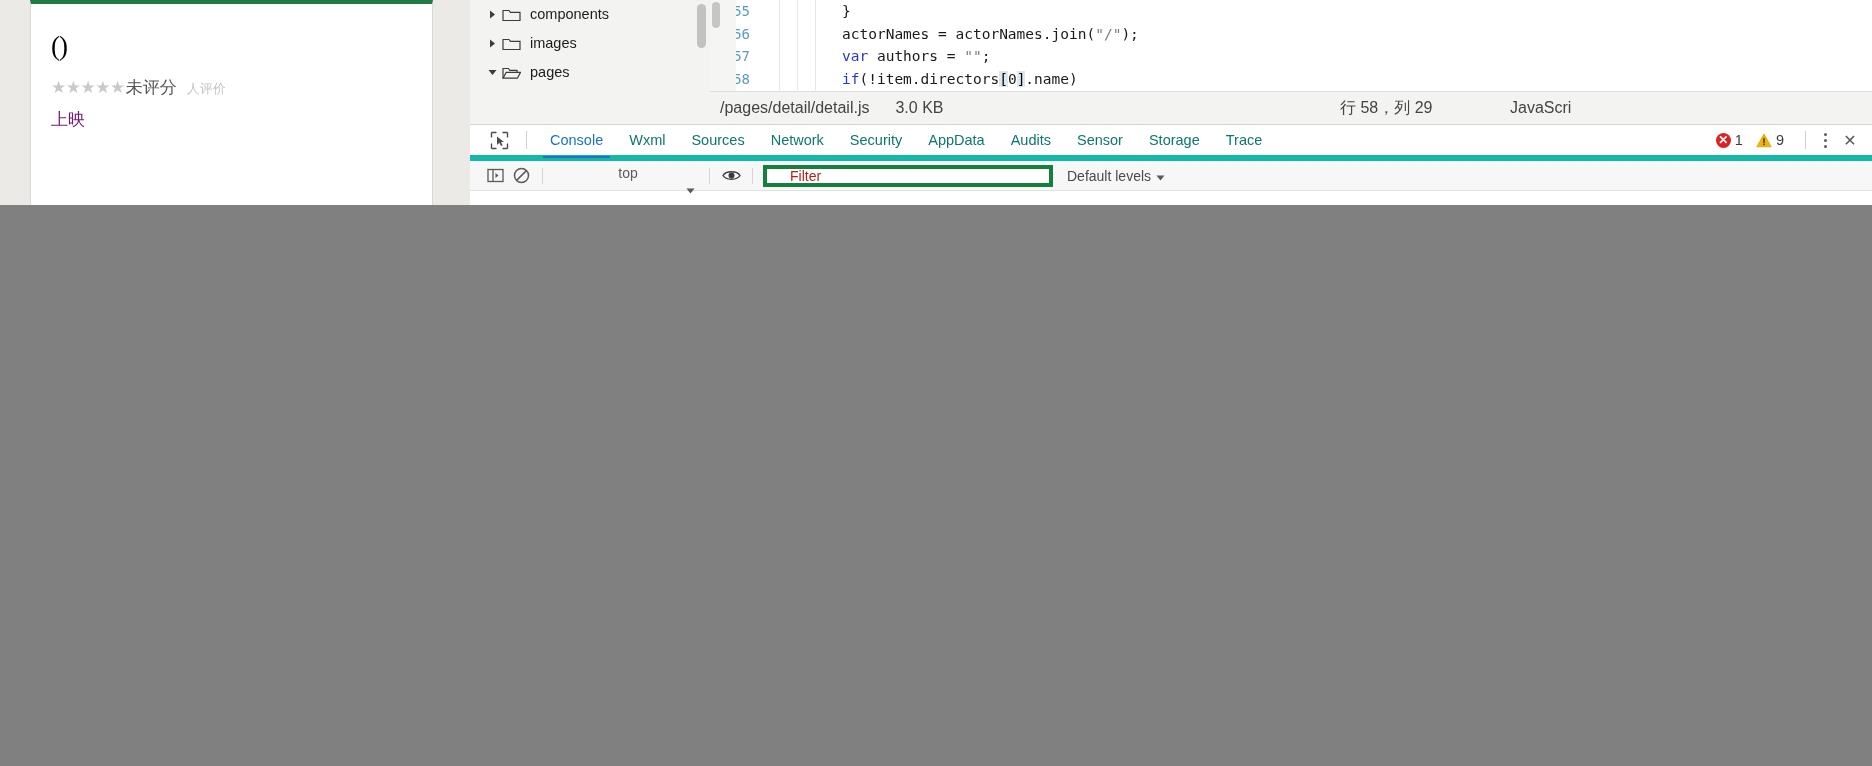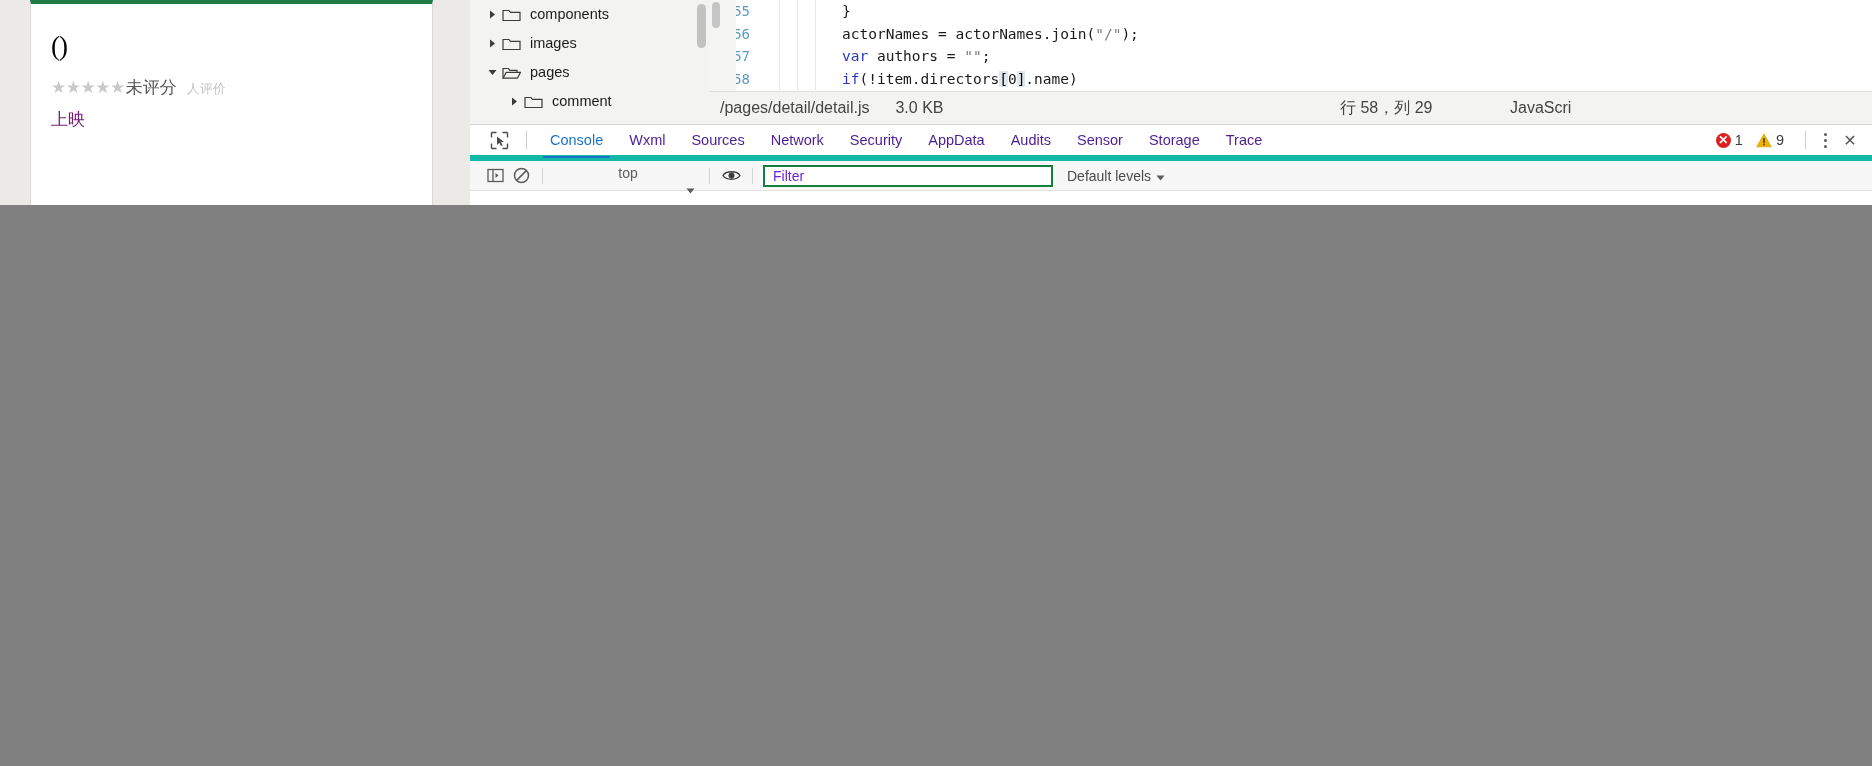--- a/index.html
+++ b/index.html
@@ -233,21 +233,21 @@
     background: #d0d0d0;
     margin: 0 10px;
     flex: none;
   }
   .dt-tab {
     padding: 0 13px;
     height: 36px;
     display: flex;
     align-items: center;
     font-size: 14.5px;
-    color: #4c1d95;
+    color: #0f766e;
     position: relative;
     white-space: nowrap;
   }
   .dt-tab.active { color: #1a73c8; }
   .dt-tab.active::after {
     content: "";
     position: absolute;
     left: 6px; right: 6px; bottom: 0;
     height: 2px;
     background: #1a73c8;
@@ -328,25 +328,25 @@
     height: 22px;
     font-size: 14px;
     color: #5c5c5c;
     padding-left: 4px;
     flex-direction: column;
   }
   #context-caret { margin-left: auto; margin-right: 6px; }
   #console-filter {
     width: 290px; height: 22px;
     background: #ffffff;
-    border: 2px solid #15803d;
+    border: 4px solid #15803d;
     font-size: 14px;
-    color: #6d28d9;
+    color: #b91c1c;
     display: flex; align-items: center;
-    padding-left: 8px;
+    padding-left: 23px;
     margin-left: 2px;
   }
   #levels-select {
     display: flex;
     align-items: center;
     font-size: 14px;
     color: #4a4a4a;
     margin-left: 14px;
     white-space: nowrap;
   }
@@ -416,33 +416,20 @@
       </span>
       <span class="folder-icon">
         <svg width="19" height="15" viewBox="0 0 19 15">
           <path d="M1 13.2 V3.5 h5.4 l1.4 1.8 H15 v2.2" fill="none" stroke="#3c3c3c" stroke-width="1.2"></path>
           <path d="M1 13.2 L4.2 7.4 H18.5 L15.4 13.2 Z" fill="none" stroke="#3c3c3c" stroke-width="1.2"></path>
         </svg>
       </span>
       <span class="tree-label">pages</span>
     </div>
 
-    <div class="tree-row indent-1">
-      <span class="disclosure">
-        <svg width="9" height="9" viewBox="0 0 9 9">
-            <path d="M2 0.5 L7 4.5 L2 8.5 Z" fill="#3c3c3c"></path>
-          </svg>
-      </span>
-      <span class="folder-icon">
-        <svg width="19" height="15" viewBox="0 0 19 15">
-          <path d="M1 3.5 h6 l1.4 1.8 H18 v8.2 H1 Z" fill="none" stroke="#3c3c3c" stroke-width="1.2"></path>
-        </svg>
-      </span>
-      <span class="tree-label">comment</span>
-    </div>
 
     <div id="tree-scrollbar">
       <div id="tree-scroll-thumb"></div>
     </div>
   </div>
 
   <div id="editor-pane">
 
     <div class="code-line">
       <span class="ln">55</span>

